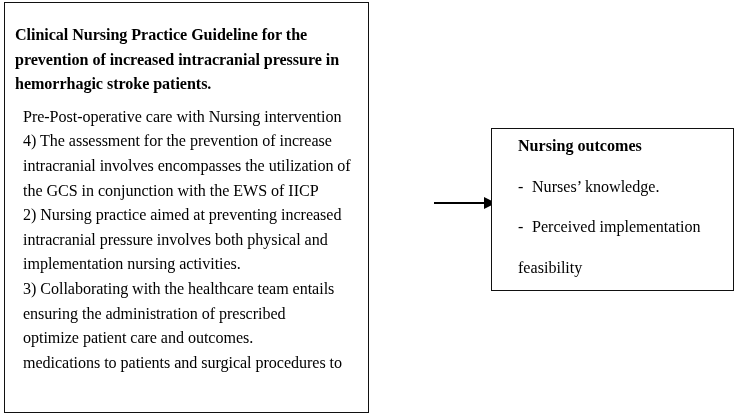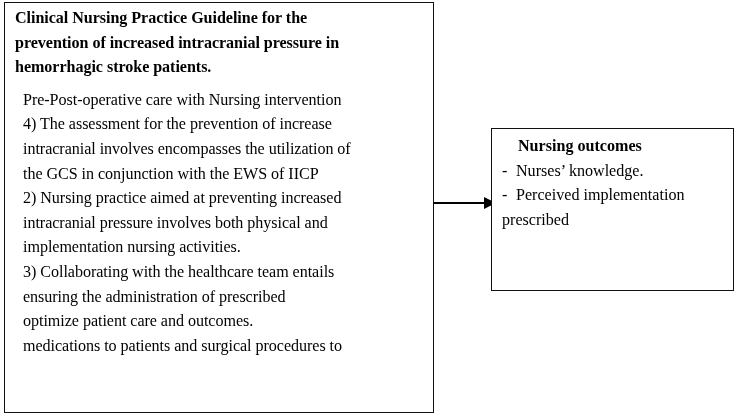--- a/index.html
+++ b/index.html
@@ -22,26 +22,26 @@
     top: 0;
     width: 740px;
     height: 418px;
   }
 
   
   #intervention-box {
     position: absolute;
     left: 4px;
     top: 2px;
-    width: 430px;
+    width: 365px;
     height: 411px;
     box-sizing: border-box;
     border: 1.4px solid #111111;
     background: #ffffff;
-    padding: 3px 9px 0 10px;
+    padding: 20px 9px 0 10px;
   }
 
   .guideline-title {
     font-weight: bold;
     font-size: 16.1px;
     line-height: 24.6px;
     letter-spacing: -0.05px;
     margin: 0;
   }
 
@@ -79,21 +79,21 @@
 
   .outcomes-list {
     list-style: none;
     margin: 0;
     padding: 0;
     font-size: 16.1px;
     line-height: 24.6px;
   }
 
   .outcomes-list li {
-    margin: 0;
+    margin: 16px;
     padding: 0;
     text-indent: 0;
   }
 
   .bullet-dash {
     display: inline-block;
     width: 14px;
   }
 
   
@@ -145,19 +145,19 @@
     <div class="outcomes-title">Nursing outcomes</div>
 
     <ul class="outcomes-list">
       <li>
         <span class="bullet-dash">-</span><span>Nurses’ knowledge.</span>
       </li>
       <li>
         <span class="bullet-dash">-</span><span>Perceived implementation</span>
       </li>
       <li>
-        <span>prescribed</span>
+        <span>feasibility</span>
       </li>
     </ul>
 
   </div>
 
 </div>
 
 </body></html>

